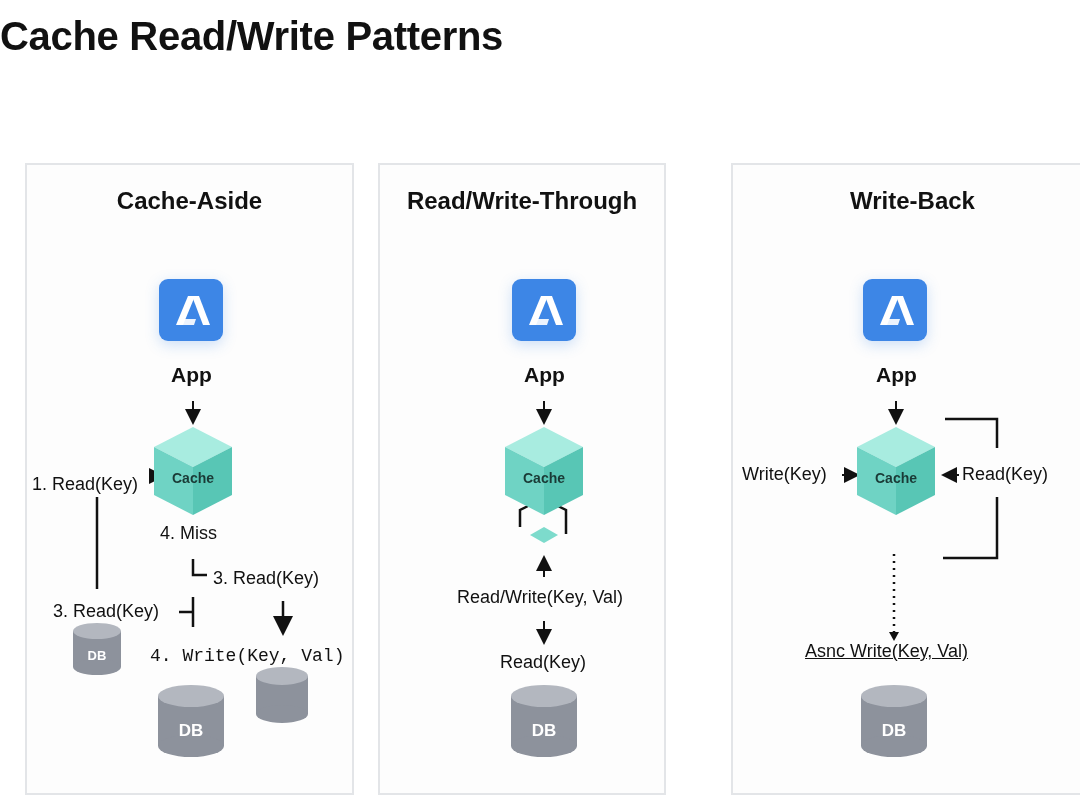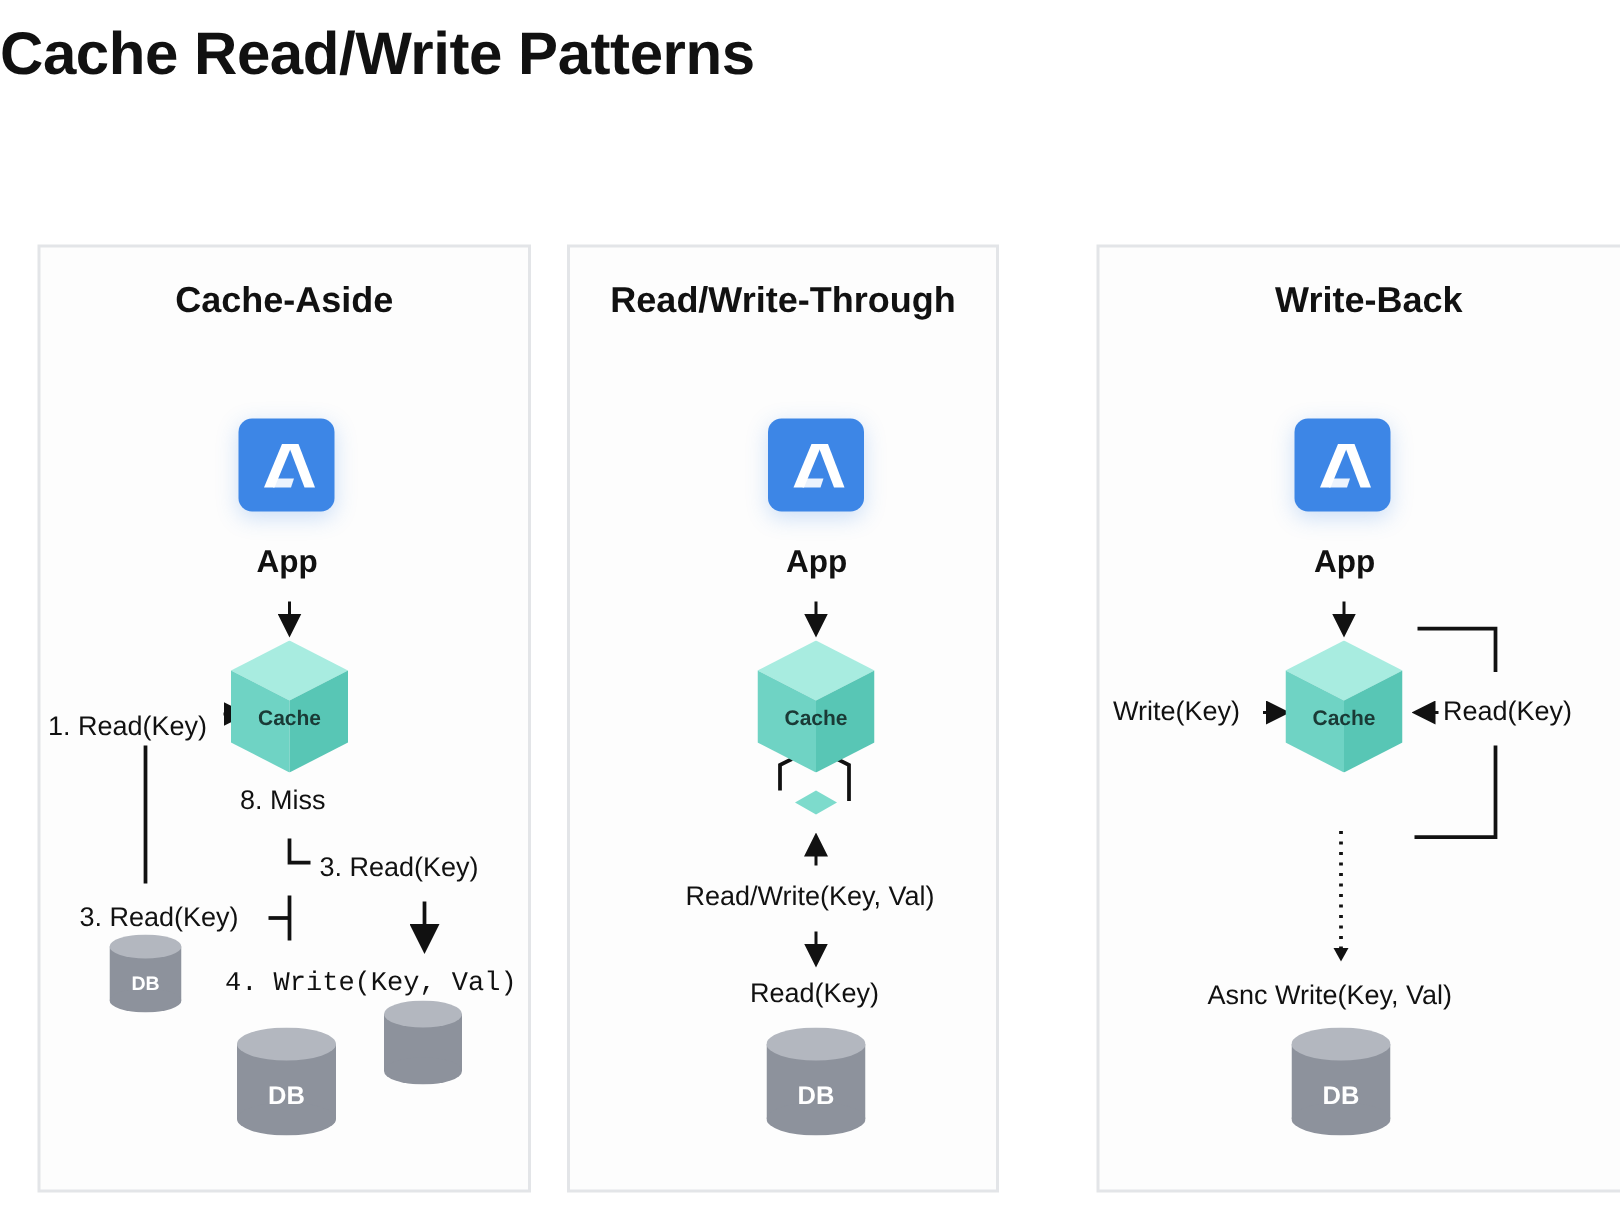--- a/index.html
+++ b/index.html
@@ -54,21 +54,21 @@
   <div class="cube" style="left:127px;top:262px;">
     <svg width="78" height="88" viewBox="0 0 78 88">
         <polygon points="39,0 78,20 39,40 0,20" fill="#a8ece0"></polygon>
         <polygon points="0,20 39,40 39,88 0,68" fill="#6fd3c4"></polygon>
         <polygon points="78,20 39,40 39,88 78,68" fill="#58c6b5"></polygon>
       </svg>
     <div class="cube-label" style="top:43px;">Cache</div>
   </div>
 
   <div class="lbl" style="left:5px;top:285px;margin-top:24px;">1. Read(Key)</div>
-  <div class="lbl" style="left:133px;top:358px;">8. Miss</div>
+  <div class="lbl" style="left:133px;top:358px;">4. Miss</div>
   <div class="lbl" style="left:186px;top:403px;">3. Read(Key)</div>
   <div class="lbl" style="left:26px;top:436px;">3. Read(Key)</div>
   <div class="lbl" style="left:123px;top:481px;font-family:Liberation Mono, monospace;">4. Write(Key, Val)</div>
 
   <div class="db" style="left:46px;top:458px;width:48px;height:52px;">
     <svg width="48" height="52" viewBox="0 0 48 52">
         <rect x="0" y="8" width="48" height="36" fill="#8d929c"></rect>
         <ellipse cx="24" cy="44" rx="24" ry="8" fill="#8d929c"></ellipse>
         <ellipse cx="24" cy="8" rx="24" ry="8" fill="#b3b7bf"></ellipse>
       </svg>
@@ -170,21 +170,21 @@
     <svg width="78" height="88" viewBox="0 0 78 88">
         <polygon points="39,0 78,20 39,40 0,20" fill="#a8ece0"></polygon>
         <polygon points="0,20 39,40 39,88 0,68" fill="#6fd3c4"></polygon>
         <polygon points="78,20 39,40 39,88 78,68" fill="#58c6b5"></polygon>
       </svg>
     <div class="cube-label" style="top:43px;">Cache</div>
   </div>
 
   <div class="lbl" style="left:9px;top:299px;">Write(Key)</div>
   <div class="lbl" style="left:229px;top:299px;">Read(Key)</div>
-  <div class="lbl" style="left:72px;top:488px;">Asnc Write(Key, Val)</div>
+  <div class="lbl" style="left:72px;top:476px;text-decoration:underline;">Asnc Write(Key, Val)</div>
 
   <div class="db" style="left:128px;top:520px;width:66px;height:72px;">
     <svg width="66" height="72" viewBox="0 0 66 72">
         <rect x="0" y="11" width="66" height="50" fill="#8d929c"></rect>
         <ellipse cx="33" cy="61" rx="33" ry="11" fill="#8d929c"></ellipse>
         <ellipse cx="33" cy="11" rx="33" ry="11" fill="#b3b7bf"></ellipse>
       </svg>
     <div class="db-label" style="top:36px;font-size:17px;">DB</div>
   </div>
 </div>

